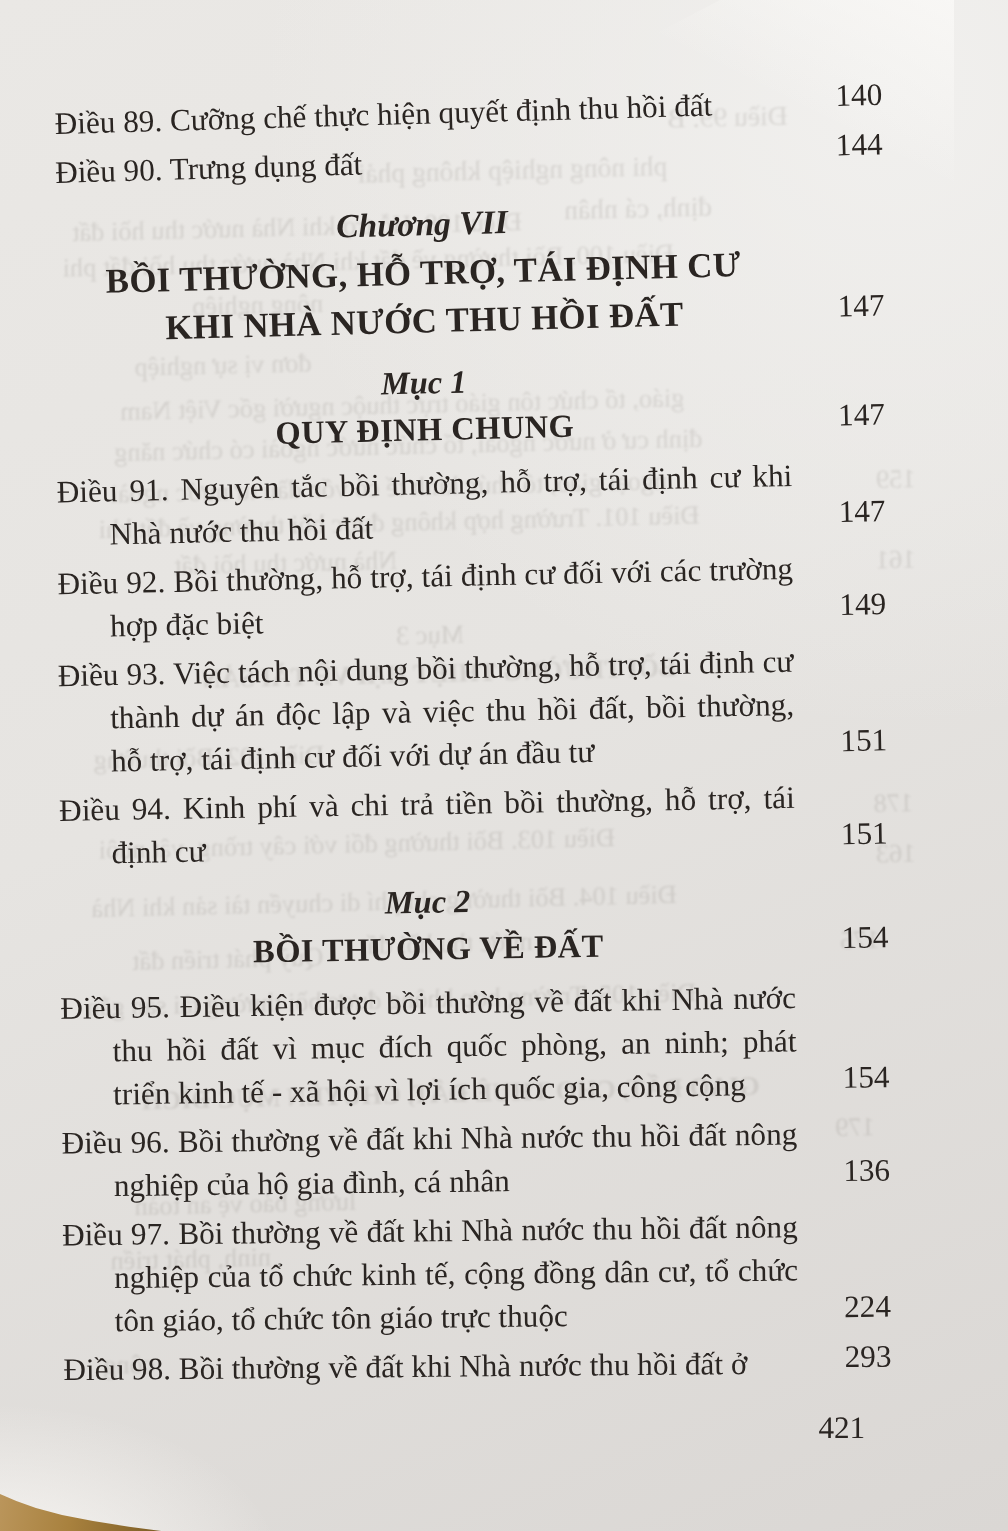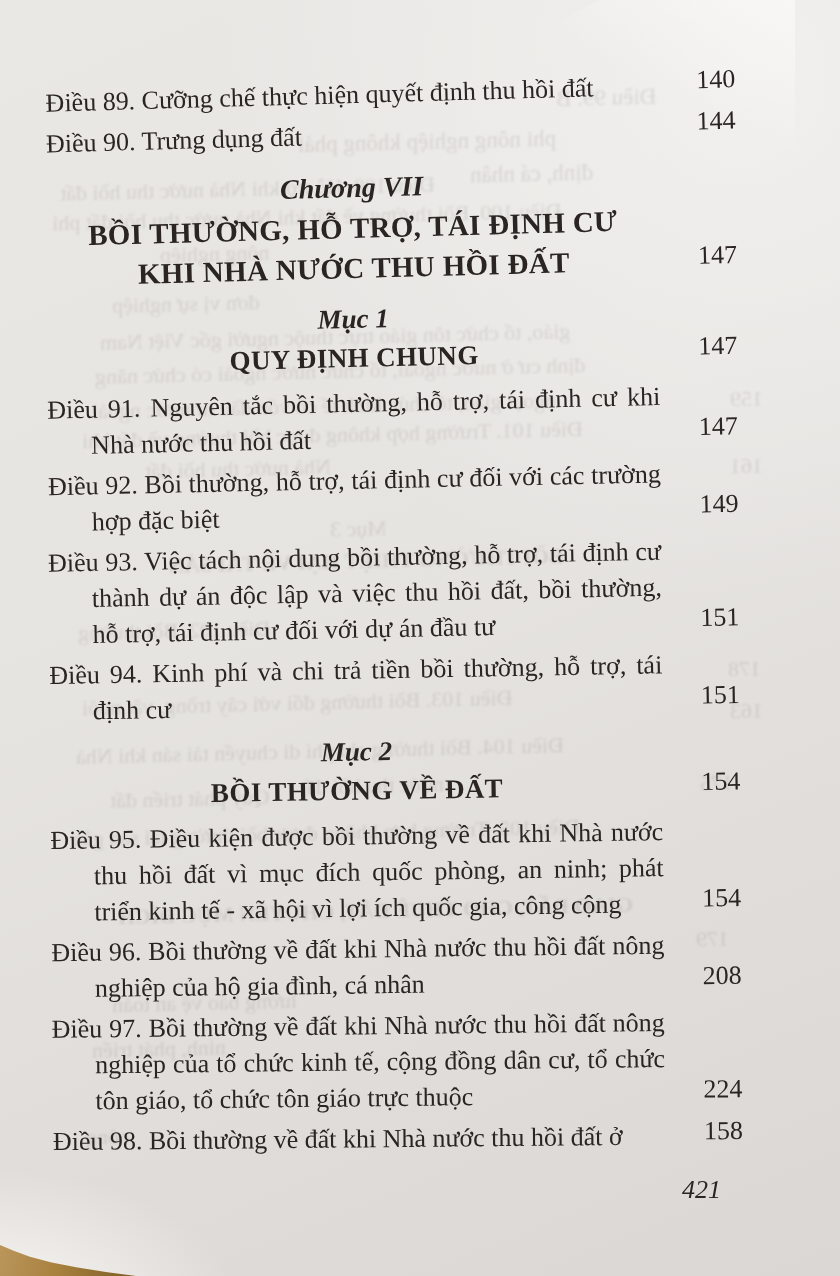--- a/index.html
+++ b/index.html
@@ -43,21 +43,21 @@
   .line > span{display:inline-block;white-space:nowrap;transform-origin:0 60%;}
   .cont{padding-left:43px;}
   .center{text-align:center;padding-right:77px;}
   .chapter{margin:14px 0 12px;}
   .chapter .kicker{font-size:28px;font-weight:700;font-style:italic;line-height:40px;display:block;}
   .chapter .tline{font-size:29px;font-weight:700;line-height:40px;letter-spacing:.3px;display:block;}
   .section{margin:8px 0;}
   .section .kicker{font-size:27px;font-style:italic;font-weight:600;line-height:38px;display:block;}
   .section .stitle{font-size:27px;font-weight:700;line-height:40px;letter-spacing:.4px;display:block;}
   .kicker > span,.tline > span,.stitle > span{display:inline-block;white-space:nowrap;}
-  .folio{margin-top:16px;text-align:right;padding-right:14px;font-size:26px;line-height:34px;font-style:italic;}
+  .folio{margin-top:16px;text-align:right;padding-right:14px;font-size:26px;line-height:34px;}
 </style>
 </head>
 <body>
 
 <div class="page">
   <div class="ghostlayer">
       <div class="ghost" style="left: 556px; top: 86px; font-size: 23px;">Điều 99. B</div>
       <div class="ghost" style="left: 298px; top: 130px; font-size: 23px;">phi nông nghiệp không phải</div>
       <div class="ghost" style="left: 470px; top: 162px; font-size: 23px;">định, cá nhân</div>
       <div class="ghost" style="left: 60px; top: 178px; font-size: 22px;">Điều 108. Hỗ trợ khi Nhà nước thu hồi đất</div>
@@ -137,29 +137,29 @@
       </div>
       <div class="row article rot" style="transform: translateX(5.8px) rotate(-0.835deg);">
         <div class="line"><span class="" style="word-spacing: 1.66px;">Điều 95. Điều kiện được bồi thường về đất khi Nhà nước</span></div>
         <div class="line cont"><span class="" style="word-spacing: 5.22px;">thu hồi đất vì mục đích quốc phòng, an ninh; phát</span></div>
         <div class="line cont"><span class="">triển kinh tế - xã hội vì lợi ích quốc gia, công cộng</span></div>
         <div class="num">154</div>
       </div>
       <div class="row article rot" style="transform: translateX(6.6px) rotate(-0.715deg);">
         <div class="line"><span class="" style="word-spacing: 0.41px;">Điều 96. Bồi thường về đất khi Nhà nước thu hồi đất nông</span></div>
         <div class="line cont"><span class="">nghiệp của hộ gia đình, cá nhân</span></div>
-        <div class="num">208</div>
+        <div class="num">136</div>
       </div>
       <div class="row article rot" style="transform: translateX(7.1px) rotate(-0.634deg);">
         <div class="line"><span class="" style="word-spacing: 0.41px;">Điều 97. Bồi thường về đất khi Nhà nước thu hồi đất nông</span></div>
         <div class="line cont"><span class="" style="word-spacing: 0.65px;">nghiệp của tổ chức kinh tế, cộng đồng dân cư, tổ chức</span></div>
         <div class="line cont"><span class="">tôn giáo, tổ chức tôn giáo trực thuộc</span></div>
         <div class="num">224</div>
       </div>
       <div class="row article rot" style="transform: translateX(7.9px) rotate(-0.514deg);">
         <div class="line"><span class="">Điều 98. Bồi thường về đất khi Nhà nước thu hồi đất ở</span></div>
-        <div class="num">158</div>
+        <div class="num">293</div>
       </div>
       <div class="folio">421</div>
     </div>
   <div class="corner-light"></div>
   <div class="wood"></div>
 </div>
 
 </body></html>

